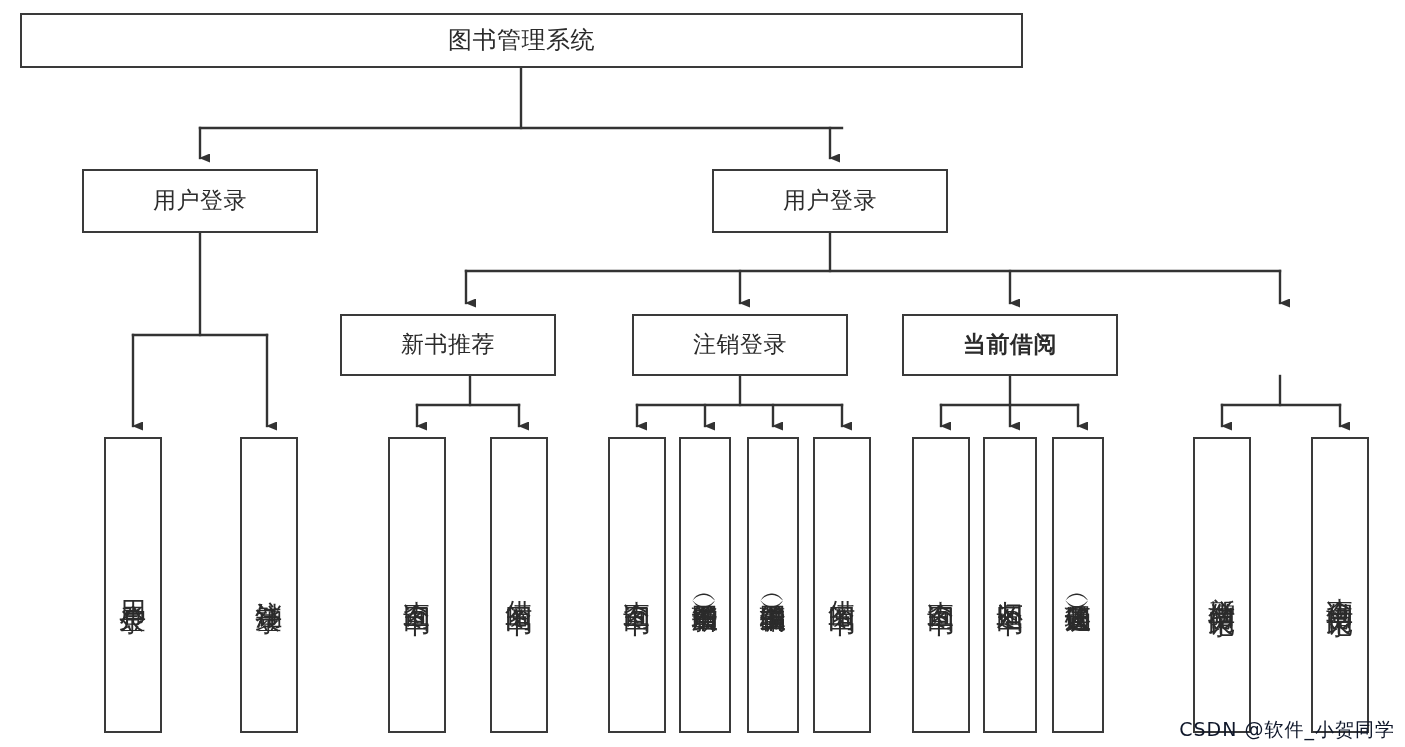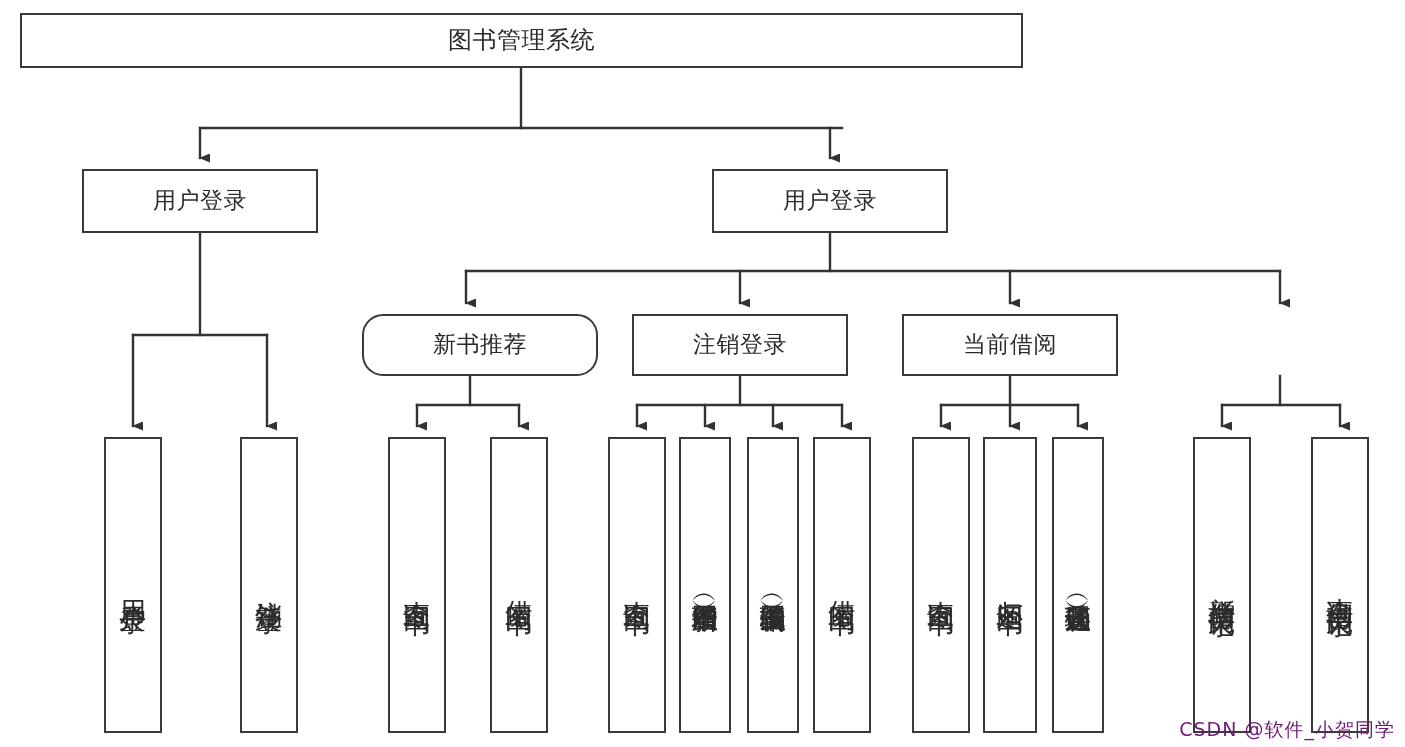--- a/index.html
+++ b/index.html
@@ -55,21 +55,21 @@
   .v-node.tight .lbl{
     font-size:26px;
     letter-spacing:0px;
   }
 
   .watermark{
     position:absolute;
     right:10px;
     bottom:4px;
     font-size:19px;
-    color:#701a75;
+    color:#0f172a;
     letter-spacing:1px;
     white-space:nowrap;
     pointer-events:none;
   }
 </style>
 </head>
 <body>
 
 <div id="canvas">
 
@@ -127,27 +127,27 @@
     <span class="lbl">图书管理系统</span>
   </div>
 
   <div class="node h-node" style="left:82px;top:169px;width:236px;height:64px;">
     <span class="lbl">用户登录</span>
   </div>
   <div class="node h-node" style="left:712px;top:169px;width:236px;height:64px;">
     <span class="lbl">用户登录</span>
   </div>
 
-  <div class="node h-node" style="left:362px;top:314px;width:236px;height:62px;border-radius:21px;">
+  <div class="node h-node" style="left:340px;top:314px;width:216px;height:62px;">
     <span class="lbl">新书推荐</span>
   </div>
   <div class="node h-node" style="left:632px;top:314px;width:216px;height:62px;">
     <span class="lbl">注销登录</span>
   </div>
-  <div class="node h-node" style="left:902px;top:314px;width:216px;height:62px;">
+  <div class="node h-node" style="left:902px;top:314px;width:216px;height:62px;font-weight:bold;">
     <span class="lbl">当前借阅</span>
   </div>
 
   <div class="node v-node" style="left:104px;top:437px;width:58px;height:296px;">
     <span class="lbl">用户登录</span>
   </div>
   <div class="node v-node" style="left:240px;top:437px;width:58px;height:296px;">
     <span class="lbl">注销登录</span>
   </div>
 

